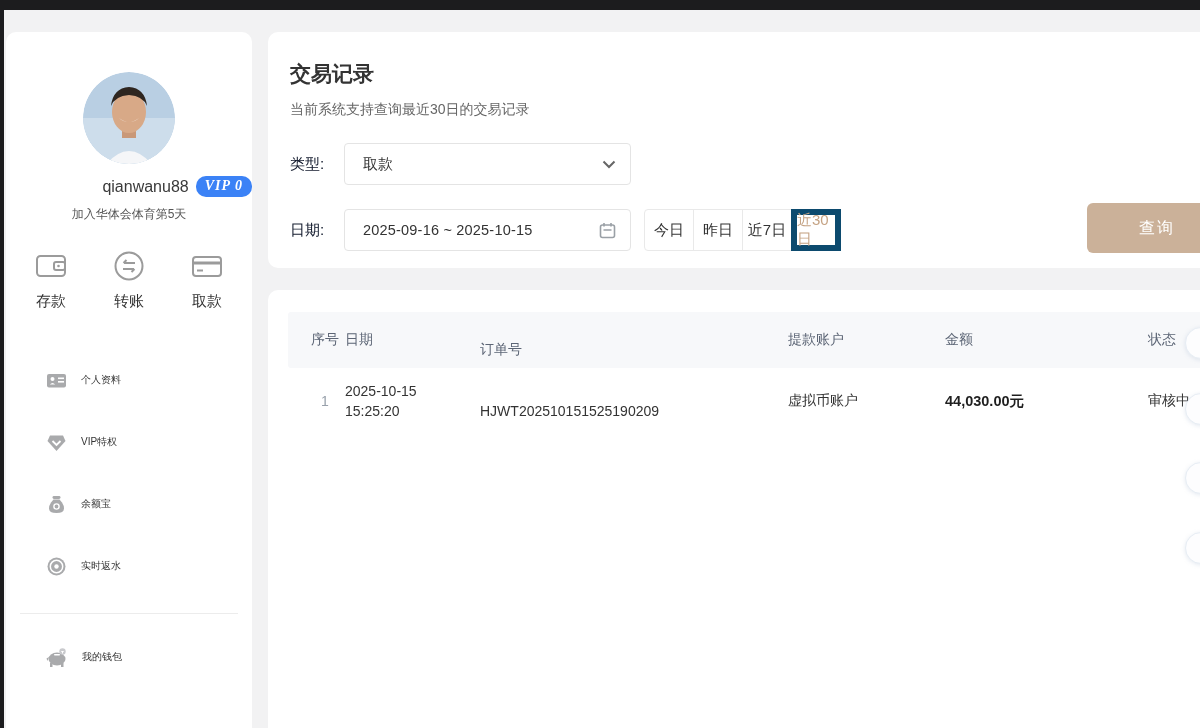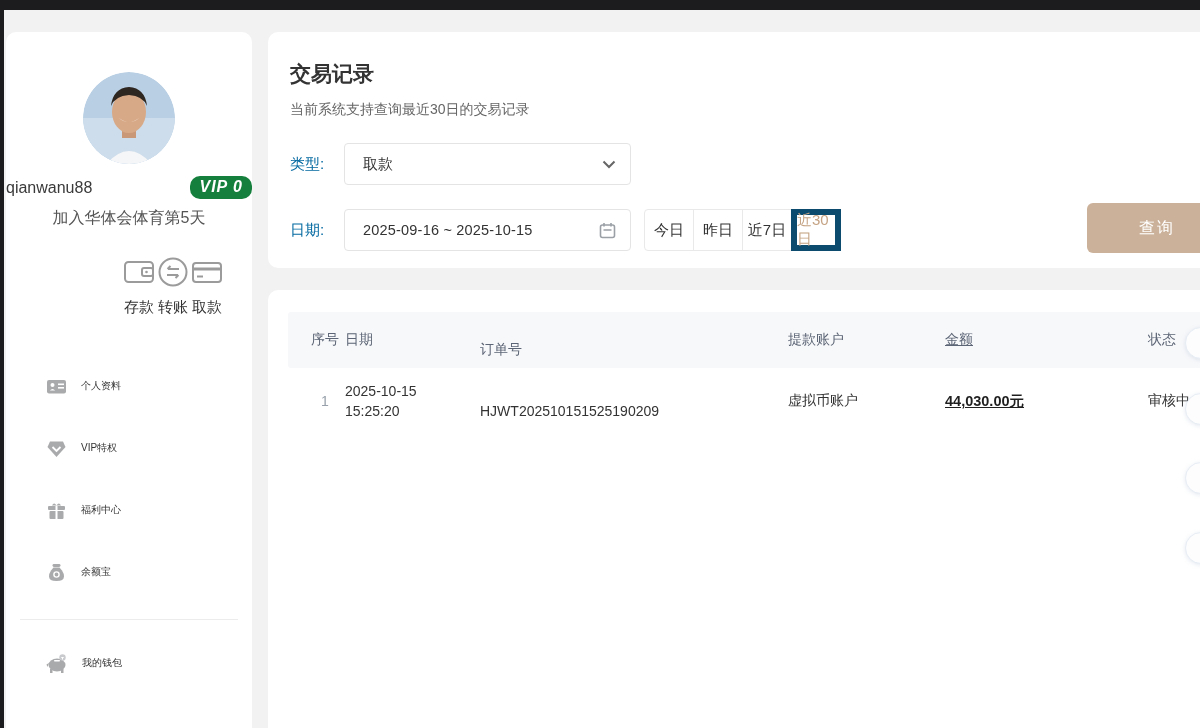--- a/index.html
+++ b/index.html
@@ -12,45 +12,45 @@
   
   .top-edge{position:absolute;left:0;top:0;width:1200px;height:10px;background:#1c1c1e;}
   .left-edge{position:absolute;left:0;top:10px;width:4px;height:718px;background:#1c1c1e;}
 
   
   .sidebar{
     position:absolute;left:6px;top:32px;width:246px;height:706px;
     background:#fff;border-radius:10px 10px 0 0;text-align:center;
   }
   .avatar{width:92px;height:92px;margin:40px auto 0;border-radius:50%;overflow:hidden;display:block;}
-  .user-row{margin-top:12px;display:flex;justify-content:space-between;align-items:center;gap:7px;}
+  .user-row{margin-top:12px;display:flex;justify-content:flex-end;align-items:center;gap:7px;}
   .username{font-size:16px;color:#3a3a3a;}
   .vip-badge{
-    background:#15803d;color:#fff;font-size:16px;font-weight:700;font-style:italic;
-    padding:2px 9px 3px;border-radius:10px;letter-spacing:1px;
-  }
-  .join-text{margin-top:9px;font-size:16px;color:#555;}
-  .actions{margin-top:26px;display:flex;justify-content:flex-end;padding:0 28px;font-family:Liberation Mono, monospace;}
+    background:#3b82f6;color:#fff;font-size:14px;font-weight:700;font-style:italic;
+    padding:2px 9px 3px;border-radius:10px;letter-spacing:1px;font-family:Liberation Serif, serif;
+  }
+  .join-text{margin-top:9px;font-size:12px;color:#555;}
+  .actions{margin-top:26px;display:flex;justify-content:space-between;padding:0 28px;font-family:Liberation Mono, monospace;}
   .action{display:flex;flex-direction:column;align-items:center;gap:9px;cursor:pointer;}
   .action-label{font-size:15px;color:#333;}
   .menu{margin-top:38px;text-align:left;}
   .menu-item{display:flex;align-items:center;gap:14px;padding-left:40px;height:62px;cursor:pointer;}
   .menu-label{font-size:10px;color:#333;}
   .sidebar-divider{border:none;border-top:1px solid #ececec;margin:16px 14px 0;}
   .wallet-item{margin-top:12px;}
 
   
   .filter-panel{
     position:absolute;left:268px;top:32px;right:-12px;height:236px;
     background:#fff;border-radius:10px;padding-left:22px;box-sizing:border-box;
   }
   .panel-title{padding-top:28px;font-size:21px;font-weight:700;color:#333;}
   .panel-sub{margin-top:13px;font-size:14px;color:#666;}
   .form-row{margin-top:24px;display:flex;align-items:center;}
-  .form-label{width:44px;font-size:15px;color:#0369a1;flex:none;}
+  .form-label{width:44px;font-size:15px;color:#0f172a;flex:none;}
   .select-box,.date-box{
     margin-left:10px;width:287px;height:42px;box-sizing:border-box;
     border:1px solid #e4e4e4;border-radius:4px;background:#fff;
     display:flex;align-items:center;justify-content:space-between;
     padding:0 14px 0 18px;cursor:pointer;flex:none;
   }
   .select-value{font-size:15px;color:#333;}
   .date-value{font-size:14.5px;color:#333;letter-spacing:.2px;}
   .range-group{display:flex;margin-left:13px;}
   .range-btn{
@@ -77,21 +77,21 @@
   }
   .thead{
     display:flex;align-items:center;height:56px;background:#f7f8fa;border-radius:3px;
     color:#5c6575;font-size:14px;
   }
   .trow{display:flex;align-items:center;min-height:66px;font-size:14px;color:#333;}
   .c-idx{width:40px;padding-left:17px;flex:none;text-align:center;}
   .c-date{width:135px;flex:none;}
   .c-order{width:308px;flex:none;margin-top:20px;}
   .c-account{width:157px;flex:none;}
-  .c-amount{width:203px;flex:none;text-decoration:underline;}
+  .c-amount{width:203px;flex:none;}
   .c-status{flex:1;}
   .trow .c-idx{color:#98a0ab;}
   .date-cell div{line-height:20px;}
   .amount-cell{font-weight:700;color:#1f1f1f;font-size:14.5px;}
 
   
   .edge-dot{
     position:absolute;right:-17px;width:30px;height:30px;border-radius:50%;
     background:#fdfdfe;border:1px solid #e7edf4;box-shadow:0 1px 4px rgba(150,170,200,.25);
     cursor:pointer;z-index:5;
@@ -180,37 +180,36 @@
         <svg width="21" height="21" viewBox="0 0 21 21">
           <path d="M10.5 19 L1.5 9 L4 3.5 h13 L19.5 9 Z" fill="#a9aaac"></path>
           <path d="M6.5 9 l4 4 l4 -4" stroke="#fff" stroke-width="1.8" fill="none"></path>
         </svg>
       </span>
       <span class="menu-label">VIP特权</span>
     </div>
     <div class="menu-item">
       <span class="icon">
         <svg width="21" height="21" viewBox="0 0 21 21">
-          <rect x="2" y="6" width="17" height="4" rx="1" fill="#a9aaac"></rect>
-          <rect x="3.5" y="11" width="14" height="8" rx="1" fill="#a9aaac"></rect>
-          <rect x="9.5" y="6" width="2" height="13" fill="#fff"></rect>
-          <path d="M6 5.5 q2 -4 4.5 0 q2.5 -4 4.5 0 Z" fill="#a9aaac"></path>
-        </svg>
-      </span>
-      <span class="menu-label">福利中心</span>
-    </div>
-    <div class="menu-item">
-      <span class="icon">
-        <svg width="21" height="21" viewBox="0 0 21 21">
           <path d="M7.5 5.5 h6 l2.5 3 q2 3 2 6 q0 4.5 -7.5 4.5 q-7.5 0 -7.5 -4.5 q0 -3 2 -6 Z" fill="#a9aaac"></path>
           <rect x="6.5" y="2" width="8" height="3" rx="1.4" fill="#a9aaac"></rect>
           <circle cx="10.5" cy="12.5" r="2.6" fill="none" stroke="#fff" stroke-width="1.4"></circle>
         </svg>
       </span>
       <span class="menu-label">余额宝</span>
+    </div>
+    <div class="menu-item">
+      <span class="icon">
+        <svg width="21" height="21" viewBox="0 0 21 21">
+          <circle cx="10.5" cy="10.5" r="9" fill="#a9aaac"></circle>
+          <circle cx="10.5" cy="10.5" r="6.2" fill="none" stroke="#fff" stroke-width="1.5"></circle>
+          <circle cx="10.5" cy="10.5" r="2.2" fill="#fff"></circle>
+        </svg>
+      </span>
+      <span class="menu-label">实时返水</span>
     </div>
 
     <hr class="sidebar-divider">
 
     <div class="menu-item wallet-item">
       <span class="icon">
         <svg width="22" height="22" viewBox="0 0 22 22">
           <ellipse cx="11" cy="13" rx="8.5" ry="6.5" fill="#a9aaac"></ellipse>
           <rect x="4" y="17" width="2.5" height="4" fill="#a9aaac"></rect>
           <rect x="15" y="17" width="2.5" height="4" fill="#a9aaac"></rect>

